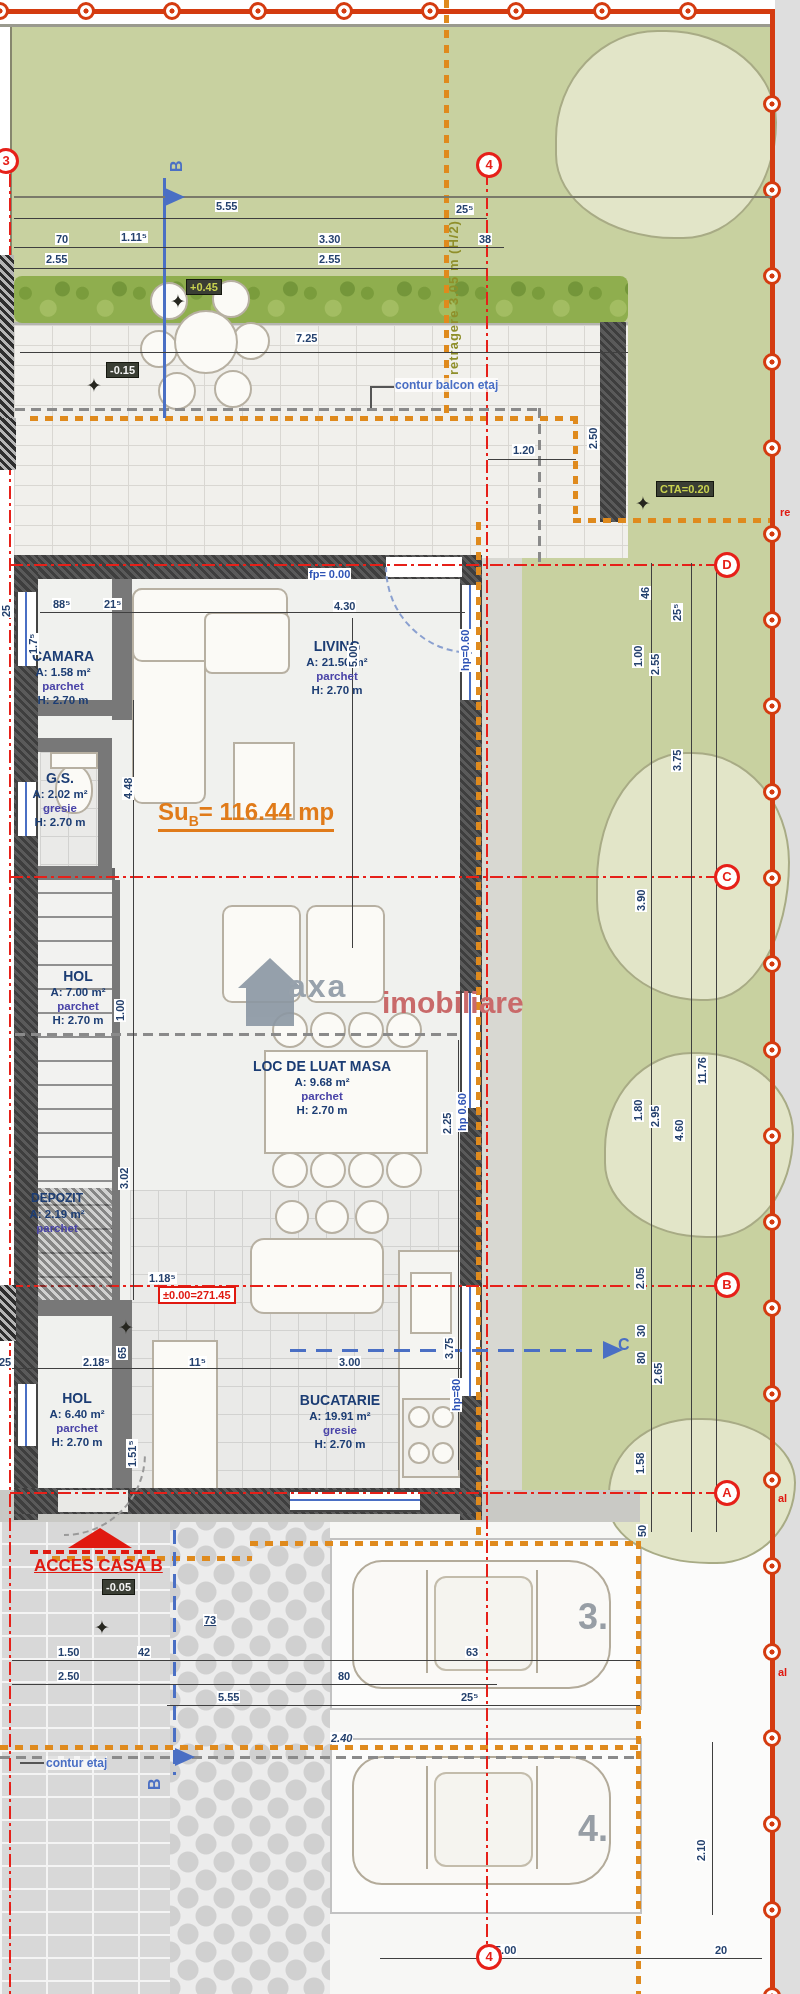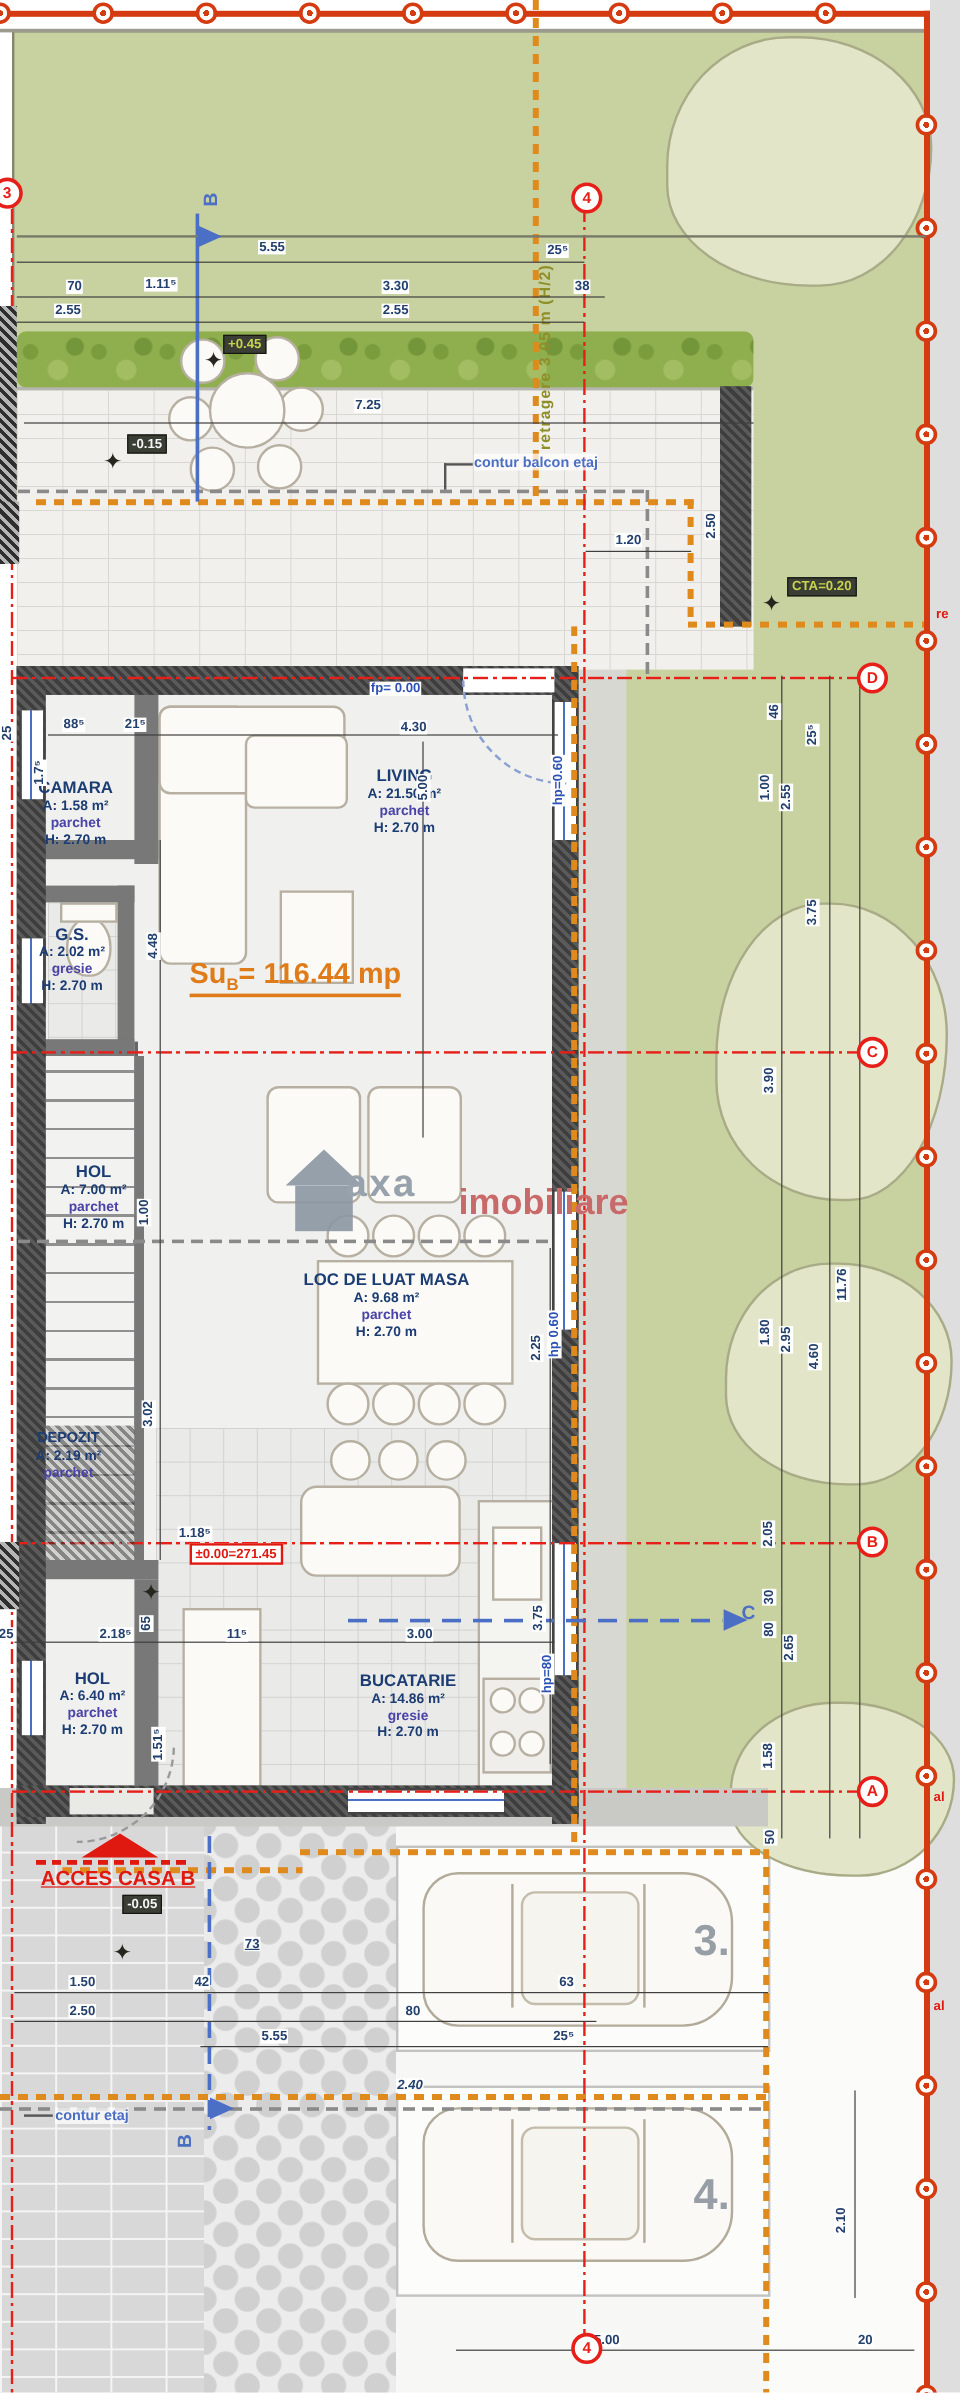--- a/index.html
+++ b/index.html
@@ -247,21 +247,21 @@
   <div class="dim" style="left:52px;top:598px;">88⁵</div>
   <div class="dim" style="left:103px;top:598px;">21⁵</div>
   <div class="dim" style="left:333px;top:600px;">4.30</div>
   <div class="dim bluetxt" style="left:308px;top:568px;">fp= 0.00</div>
   <div class="dim" style="left:148px;top:1272px;">1.18⁵</div>
   <div class="dim" style="left:-2px;top:1356px;">25</div>
   <div class="dim" style="left:82px;top:1356px;">2.18⁵</div>
   <div class="dim" style="left:188px;top:1356px;">11⁵</div>
   <div class="dim" style="left:338px;top:1356px;">3.00</div>
   <div class="dim" style="left:57px;top:1646px;">1.50</div>
-  <div class="dim" style="left:161px;top:1646px;">42</div>
+  <div class="dim" style="left:137px;top:1646px;">42</div>
   <div class="dim" style="left:203px;top:1614px;text-decoration:underline;">73</div>
   <div class="dim" style="left:330px;top:1732px;font-style:italic;">2.40</div>
   <div class="dim" style="left:465px;top:1646px;">63</div>
   <div class="dim" style="left:57px;top:1670px;">2.50</div>
   <div class="dim" style="left:337px;top:1670px;">80</div>
   <div class="dim" style="left:217px;top:1691px;">5.55</div>
   <div class="dim" style="left:460px;top:1691px;">25⁵</div>
   <div class="dim" style="left:494px;top:1944px;">5.00</div>
   <div class="dim" style="left:714px;top:1944px;">20</div>
 
@@ -344,21 +344,21 @@
     <div class="fl">parchet</div>
   </div>
   <div class="roomlbl" style="left:27px;top:1390px;width:100px;">
     <div class="nm">HOL</div>
     <div class="ar">A: 6.40 m²</div>
     <div class="fl">parchet</div>
     <div class="ht">H: 2.70 m</div>
   </div>
   <div class="roomlbl" style="left:275px;top:1392px;width:130px;">
     <div class="nm">BUCATARIE</div>
-    <div class="ar">A: 14.86 m²</div>
+    <div class="ar">A: 19.91 m²</div>
     <div class="fl">gresie</div>
     <div class="ht">H: 2.70 m</div>
   </div>
 
   <div class="sub-area" style="left:158px;top:798px;">
     <span>Su</span><sub style="font-size:14px;">B</sub><span>= 116.44 mp</span>
   </div>
 
   <div class="note" style="left:395px;top:378px;">contur balcon etaj</div>
   <div class="leader" style="left:370px;top:386px;width:24px;height:2px;"></div>

